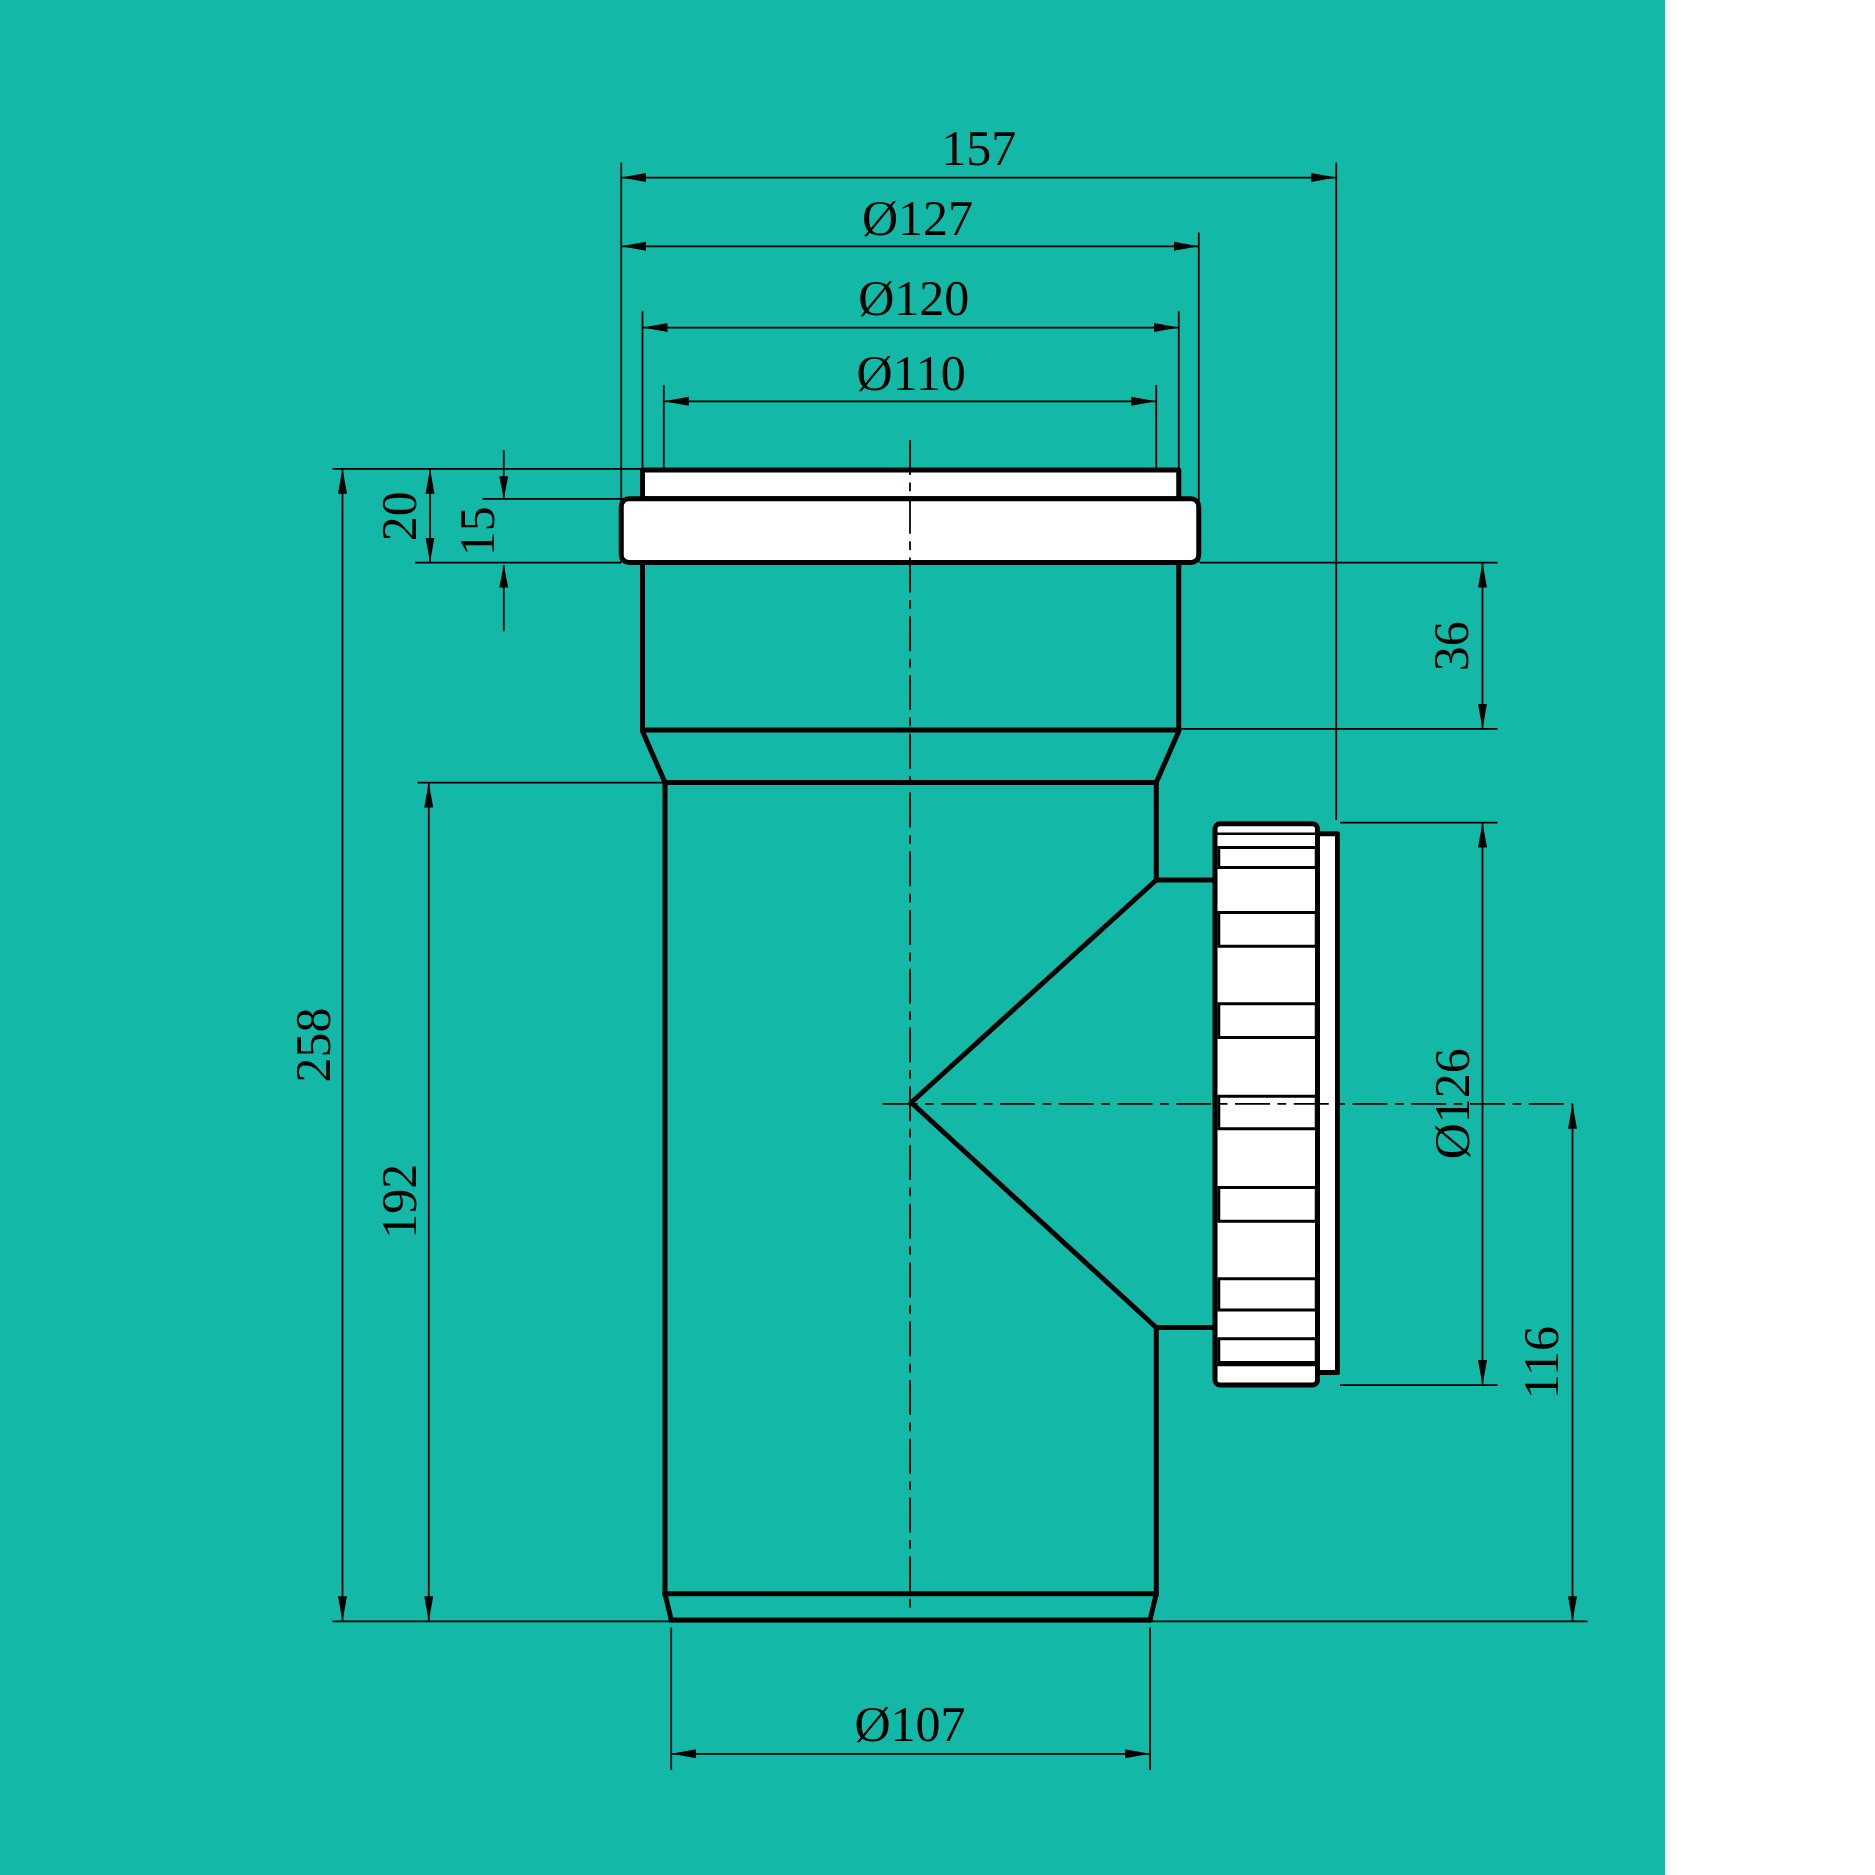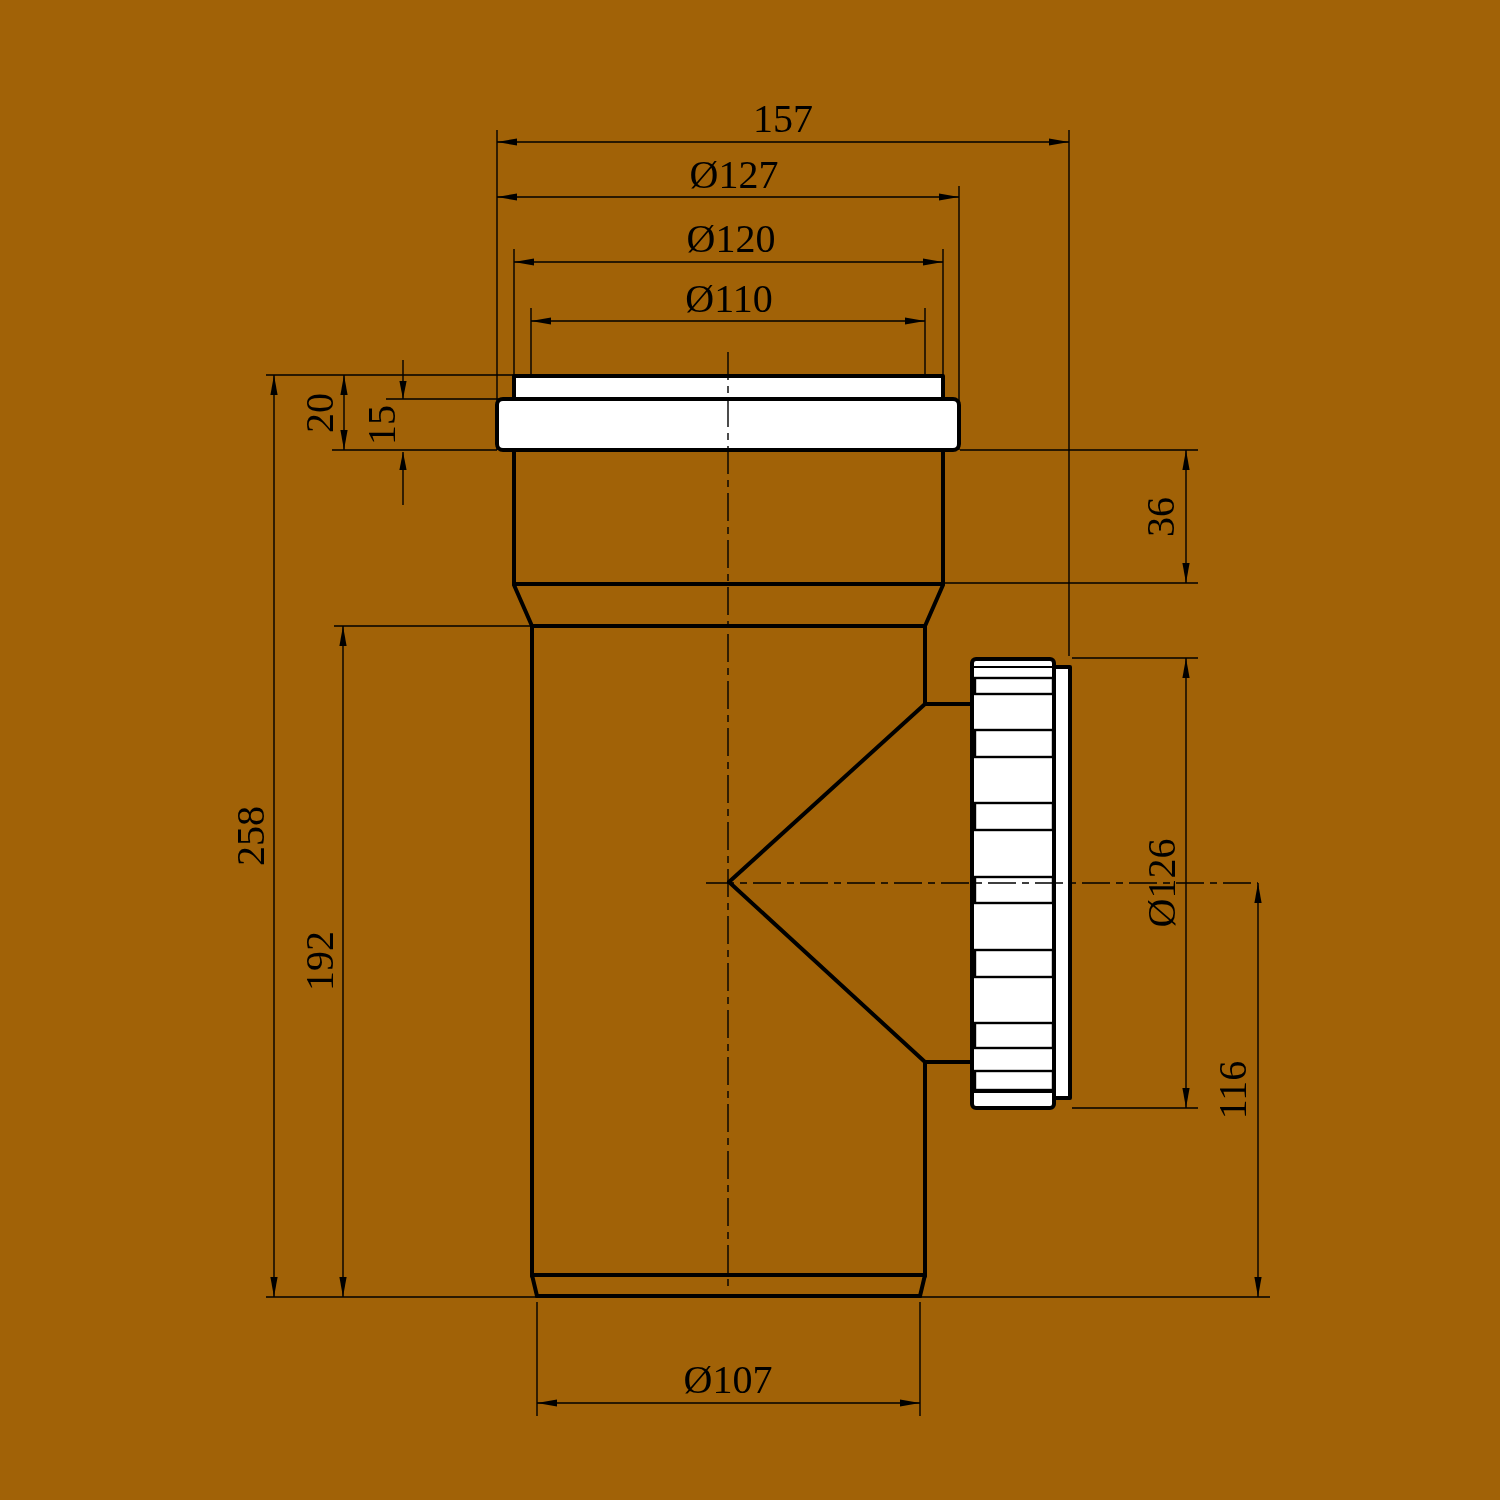--- a/index.html
+++ b/index.html
@@ -2,23 +2,23 @@
 <html><head>
 <meta charset="utf-8">
 <style>
   html, body {
     margin: 0;
     padding: 0;
     background: #ffffff;
   }
   .canvas {
     position: relative;
-    width: 1500px;
+    width: 1332px;
     height: 1500px;
-    background: #a16207;
+    background: #14b8a6;
     overflow: hidden;
   }
   svg text {
     font-family: "Liberation Serif", "DejaVu Serif", serif;
     font-size: 40px;
     fill: #000000;
   }
   .part {
     stroke: #000000;
     stroke-width: 4;

